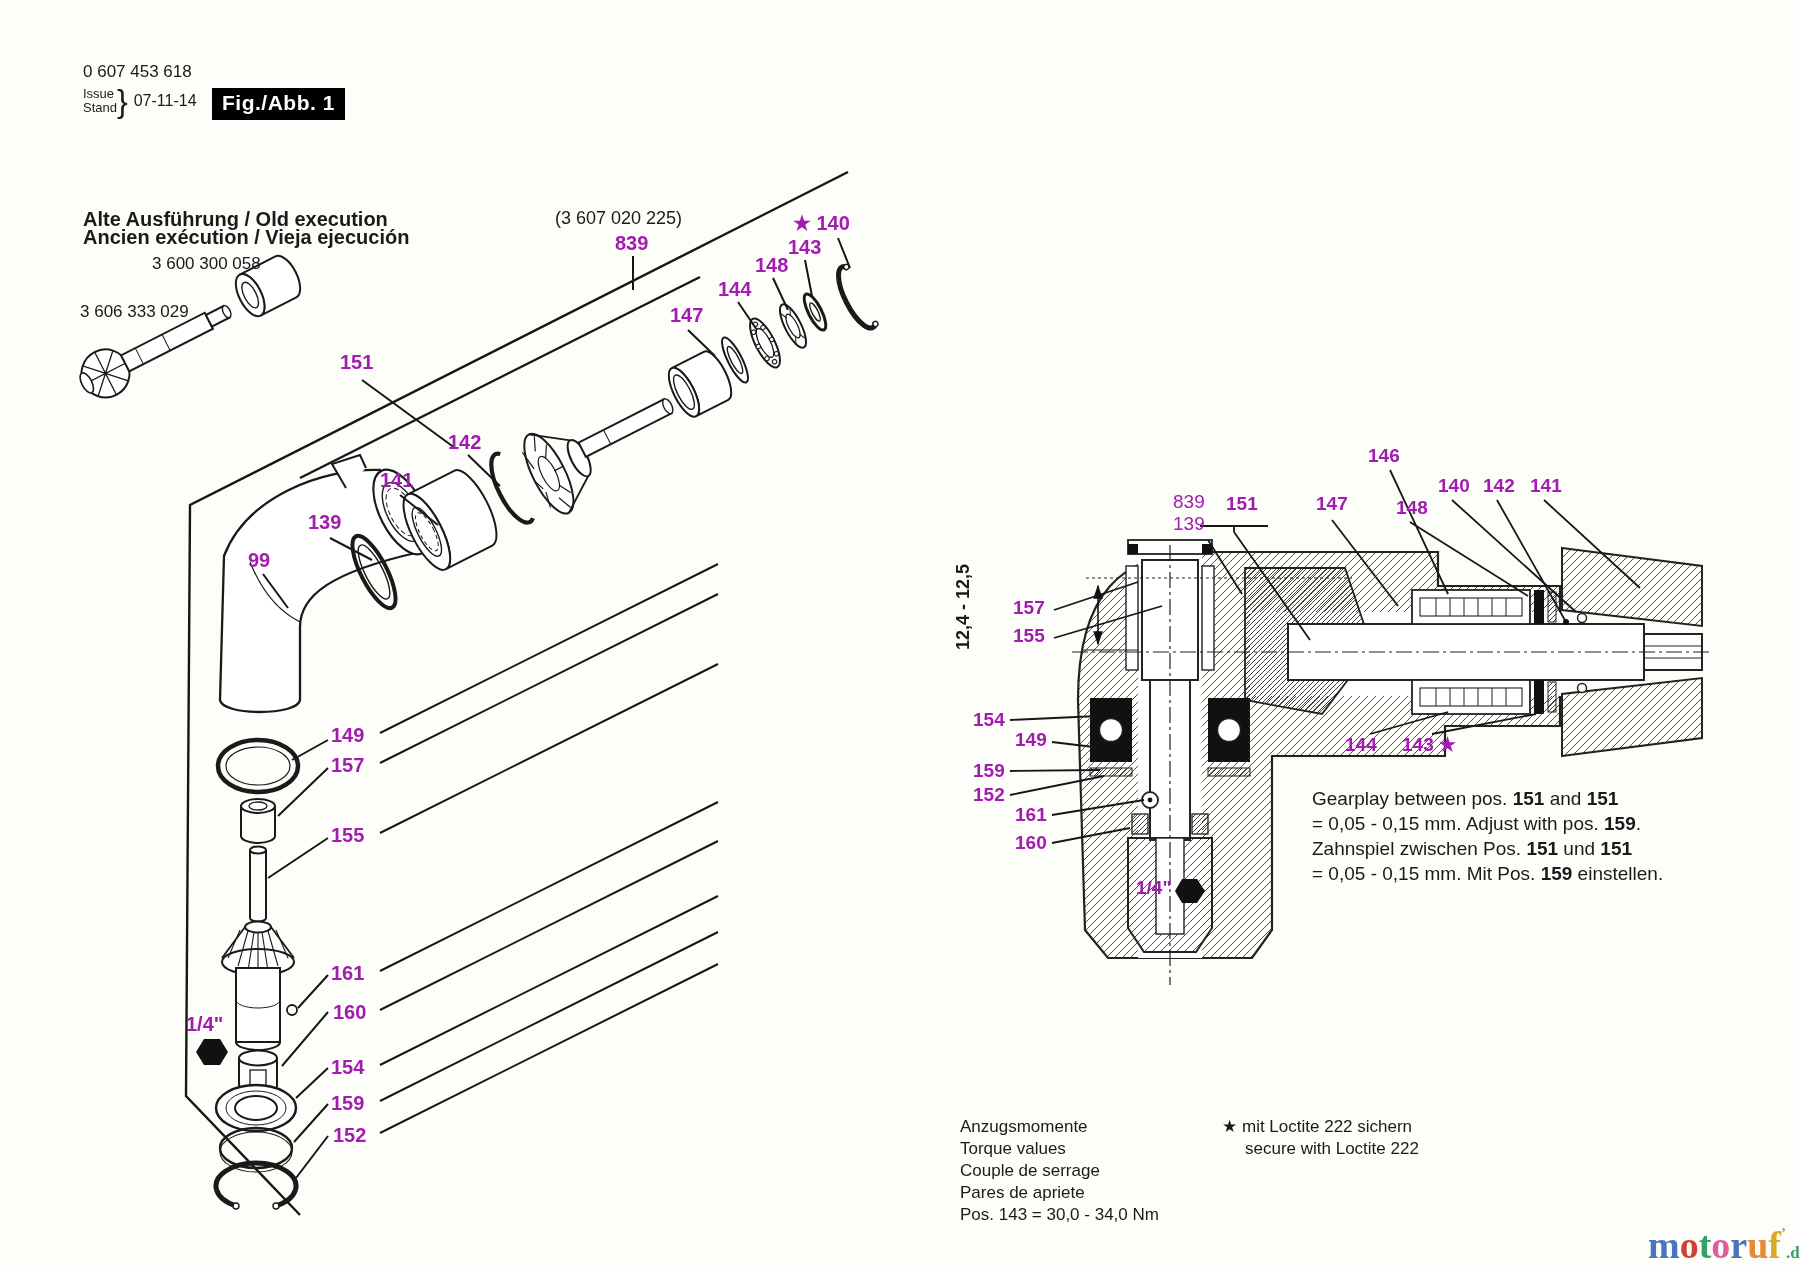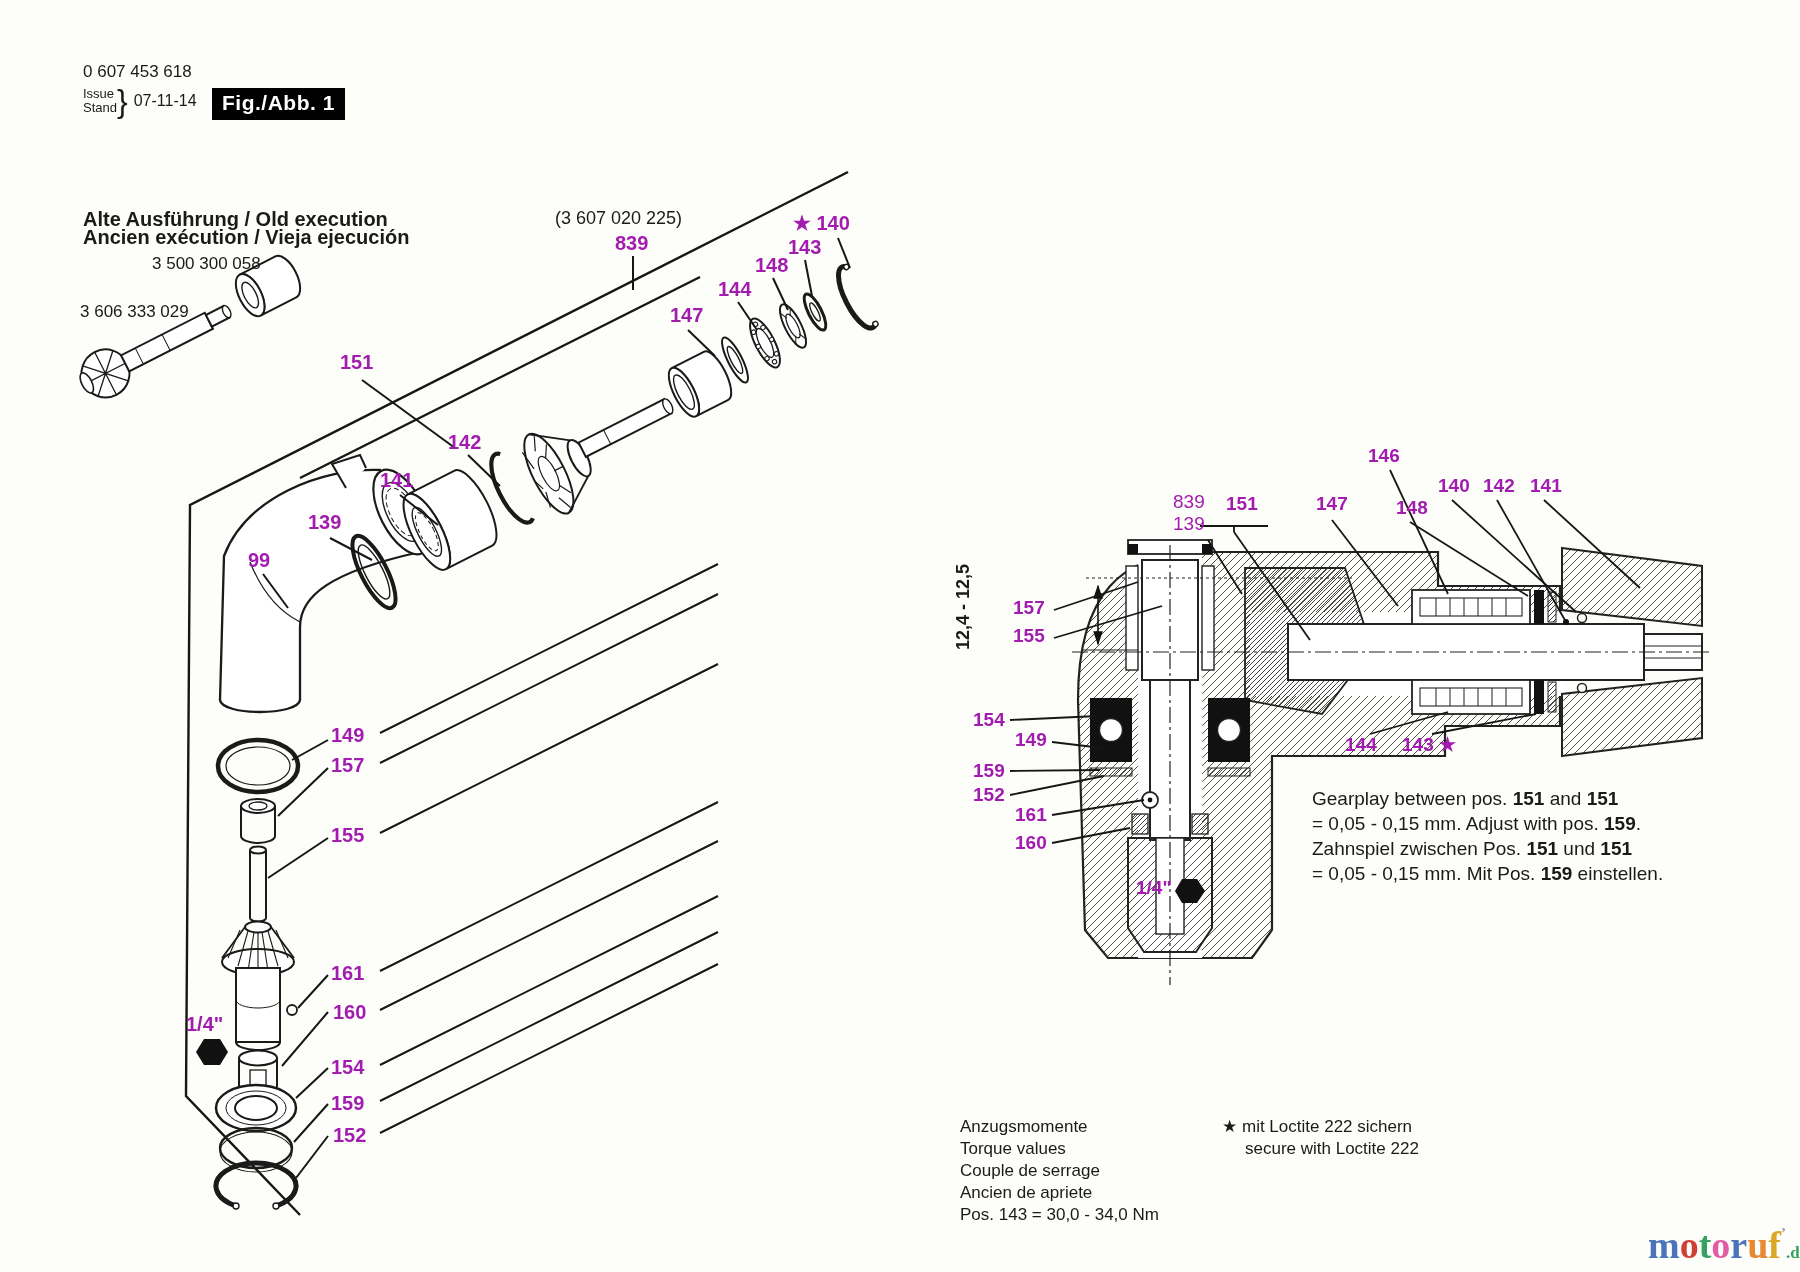--- a/index.html
+++ b/index.html
@@ -308,21 +308,21 @@
       <div>Issue</div>
       <div>Stand</div>
     </div>
     <div class="brace">}</div>
     <div class="date">07-11-14</div>
   </div>
   <div class="abs figbox" style="left:212px;top:88px;">Fig./Abb. 1</div>
 
   <div class="abs oldexec" style="left:83px;top:210px;">Alte Ausführung / Old execution</div>
   <div class="abs oldexec" style="left:83px;top:228px;">Ancien exécution / Vieja ejecución</div>
-  <div class="abs pn" style="left:152px;top:254px;">3 500 300 058</div>
+  <div class="abs pn" style="left:152px;top:254px;">3 600 300 058</div>
   <div class="abs pn" style="left:80px;top:302px;">3 606 333 029</div>
 
   <div class="abs groupnum" style="left:555px;top:208px;">(3 607 020 225)</div>
   <div id="labels-exploded">
       <div class="plabel" style="left: 615px; top: 233px;">839</div>
       <div class="plabel" style="left: 340px; top: 352px;">151</div>
       <div class="plabel" style="left: 448px; top: 432px;">142</div>
       <div class="plabel" style="left: 380px; top: 470px;">141</div>
       <div class="plabel" style="left: 308px; top: 512px;">139</div>
       <div class="plabel" style="left: 248px; top: 550px;">99</div>
@@ -370,21 +370,21 @@
       <div><span>Gearplay between pos. </span><b>151</b><span> and </span><b>151</b></div>
       <div><span>= 0,05 - 0,15 mm. Adjust with pos. </span><b>159</b><span>.</span></div>
       <div><span>Zahnspiel zwischen Pos. </span><b>151</b><span> und </span><b>151</b></div>
       <div><span>= 0,05 - 0,15 mm. Mit Pos. </span><b>159</b><span> einstellen.</span></div>
     </div>
 
   <div id="torque" class="abs col17" style="left:960px;top:1116px;">
       <div>Anzugsmomente</div>
       <div>Torque values</div>
       <div>Couple de serrage</div>
-      <div>Ancien de apriete</div>
+      <div>Pares de apriete</div>
       <div>Pos. 143 = 30,0 - 34,0 Nm</div>
     </div>
   <div class="abs col17" style="left:1222px;top:1116px;">
     <div>
       <span class="star">★</span>
       <span>mit Loctite 222 sichern</span>
     </div>
     <div style="padding-left:23px;">secure with Loctite 222</div>
   </div>
 

